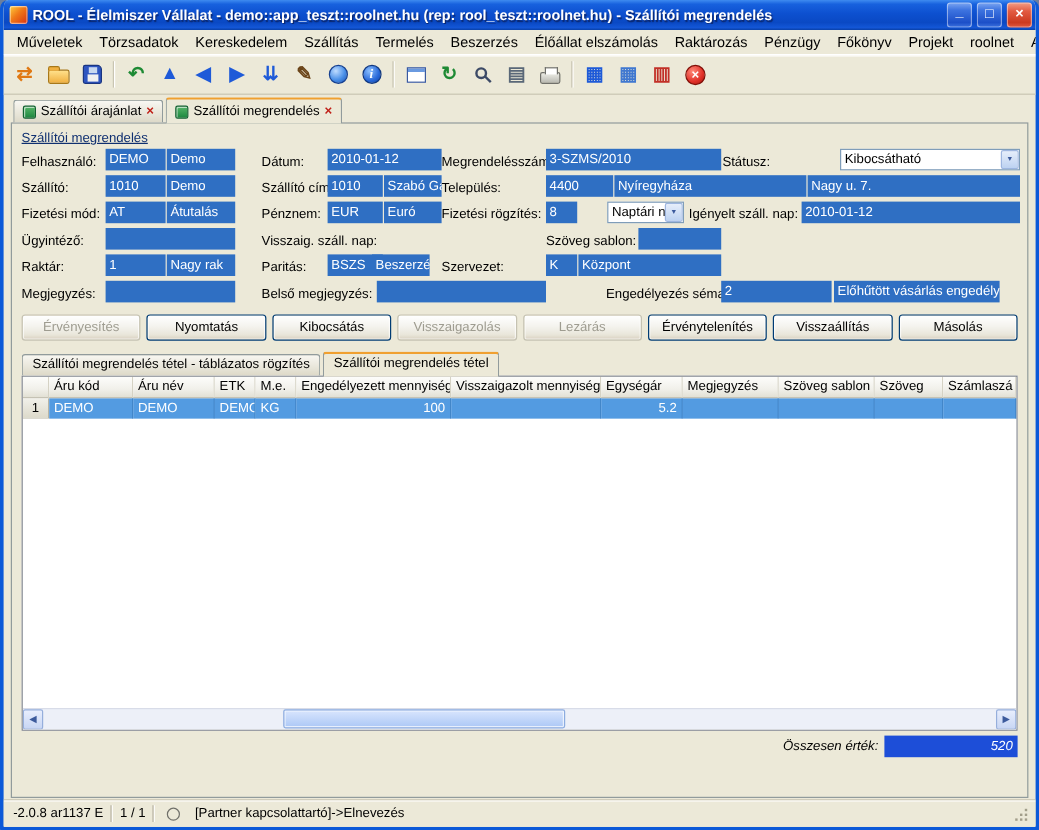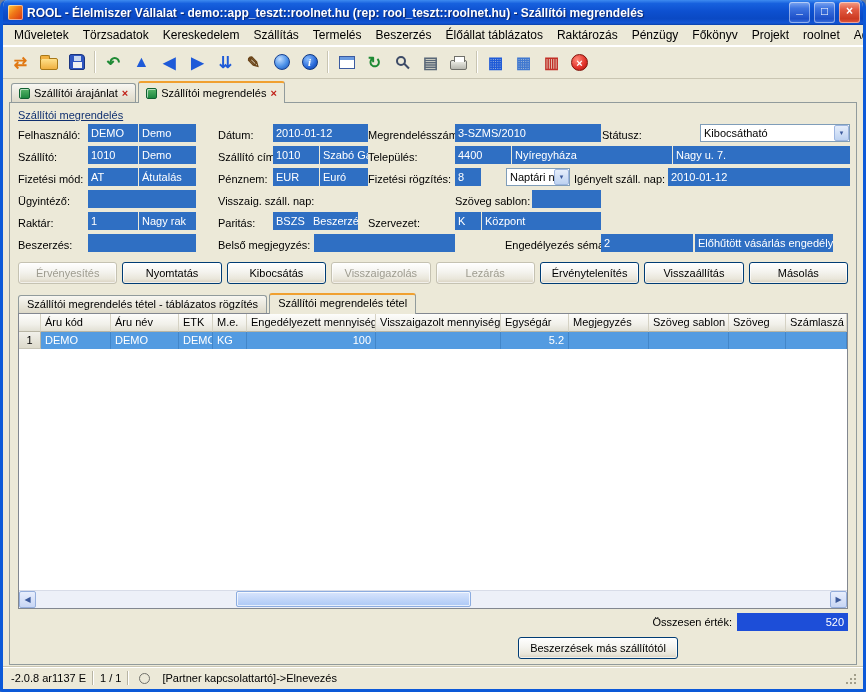--- a/index.html
+++ b/index.html
@@ -115,21 +115,21 @@
   
   .hscroll{flex:0 0 17px;display:flex;background:#EDF0F8;border-top:1px solid #D8DCE8;}
   .sb-btn{width:17px;flex:0 0 17px;height:17px;font-size:8px;color:#3C5A9C;display:flex;
     align-items:center;justify-content:center;border:1px solid #95AEDC;border-radius:2px;
     background:linear-gradient(180deg,#E8EEFD,#C8D6F4);}
   .sb-track{flex:1;position:relative;}
   .sb-thumb{position:absolute;left:200px;top:0;width:235px;height:16px;border:1px solid #8CACE0;
     border-radius:2px;background:linear-gradient(180deg,#D9E5FD,#ACC8F6);
     box-shadow:inset 0 0 0 1px rgba(255,255,255,.7);}
   
-  .total-row{flex:0 0 20px;display:flex;justify-content:flex-end;align-items:center;gap:5px;margin-top:3px;}
+  .total-row{flex:0 0 20px;display:flex;justify-content:flex-end;align-items:center;gap:5px;margin-top:3px;font-style:italic;}
   .total-label{font-size:11px;color:#000;}
   .total-field{width:111px;height:18px;background:#1d4ed8;color:#fff;font-size:11px;line-height:18px;
     text-align:right;padding:0 4px;}
   .bottom-btns{flex:0 0 22px;position:relative;margin:5px 0 1px 0;}
   .bottom-btns .xp-btn{position:absolute;top:0;height:22px;flex:none;}
   
   .statusbar{flex:0 0 22px;display:flex;align-items:center;padding:0 6px 0 4px;background:#ECE9D8;
     box-shadow:0 -1px 0 #C9C5B2, inset 0 1px 0 #fff;font-size:11px;color:#000;}
   .st-seg{white-space:nowrap;padding:0 4px;}
   .st-div{width:2px;height:14px;border-left:1px solid #B8B4A2;border-right:1px solid #fff;margin:0 2px;}
@@ -153,21 +153,21 @@
     <span class="winbtn close">×</span>
   </div>
 
   <div class="menubar">
     <span class="menu-item">Műveletek</span>
     <span class="menu-item">Törzsadatok</span>
     <span class="menu-item">Kereskedelem</span>
     <span class="menu-item">Szállítás</span>
     <span class="menu-item">Termelés</span>
     <span class="menu-item">Beszerzés</span>
-    <span class="menu-item">Élőállat táblázatos</span>
+    <span class="menu-item">Élőállat elszámolás</span>
     <span class="menu-item">Raktározás</span>
     <span class="menu-item">Pénzügy</span>
     <span class="menu-item">Főkönyv</span>
     <span class="menu-item">Projekt</span>
     <span class="menu-item">roolnet</span>
     <span class="menu-item">Admin</span>
   </div>
 
   <div class="toolbar">
     <span class="tbtn c-orange">⇄</span>
@@ -277,21 +277,21 @@
       <span class="lbl" style="left:0;top:90px">Raktár:</span>
       <span class="fld" style="left:70px;top:88px;width:50px">1</span>
       <span class="fld" style="left:121px;top:88px;width:57px">Nagy rak</span>
       <span class="lbl" style="left:200px;top:90px">Paritás:</span>
       <span class="fld" style="left:255px;top:88px;width:46px">BSZS</span>
       <span class="fld" style="left:292px;top:88px;width:48px">Beszerzé</span>
       <span class="lbl" style="left:350px;top:90px">Szervezet:</span>
       <span class="fld" style="left:437px;top:88px;width:26px">K</span>
       <span class="fld" style="left:464px;top:88px;width:119px">Központ</span>
 
-      <span class="lbl" style="left:0;top:112px">Beszerzés:</span>
+      <span class="lbl" style="left:0;top:112px">Megjegyzés:</span>
       <span class="fld" style="left:70px;top:110px;width:108px"></span>
       <span class="lbl" style="left:200px;top:112px">Belső megjegyzés:</span>
       <span class="fld" style="left:296px;top:110px;width:141px"></span>
       <span class="lbl" style="left:487px;top:112px">Engedélyezés séma:</span>
       <span class="fld" style="left:583px;top:110px;width:92px">2</span>
       <span class="fld" style="left:677px;top:110px;width:138px">Előhűtött vásárlás engedélyez</span>
     </div>
 
     <div class="actions">
       <span class="xp-btn disabled">Érvényesítés</span>
@@ -347,21 +347,20 @@
         <span class="sb-btn">▶</span>
       </div>
     </div>
 
     <div class="total-row">
       <span class="total-label">Összesen érték:</span>
       <span class="total-field">520</span>
     </div>
 
     <div class="bottom-btns">
-      <span class="xp-btn" style="left:500px;width:160px">Beszerzések más szállítótól</span>
     </div>
   </div>
 
   <div class="statusbar">
     <span class="st-seg">-2.0.8 ar1137 E</span>
     <span class="st-div"></span>
     <span class="st-seg">1 / 1</span>
     <span class="st-div"></span>
     <span class="st-circle"></span>
     <span class="st-seg st-msg">[Partner kapcsolattartó]-&gt;Elnevezés</span>

